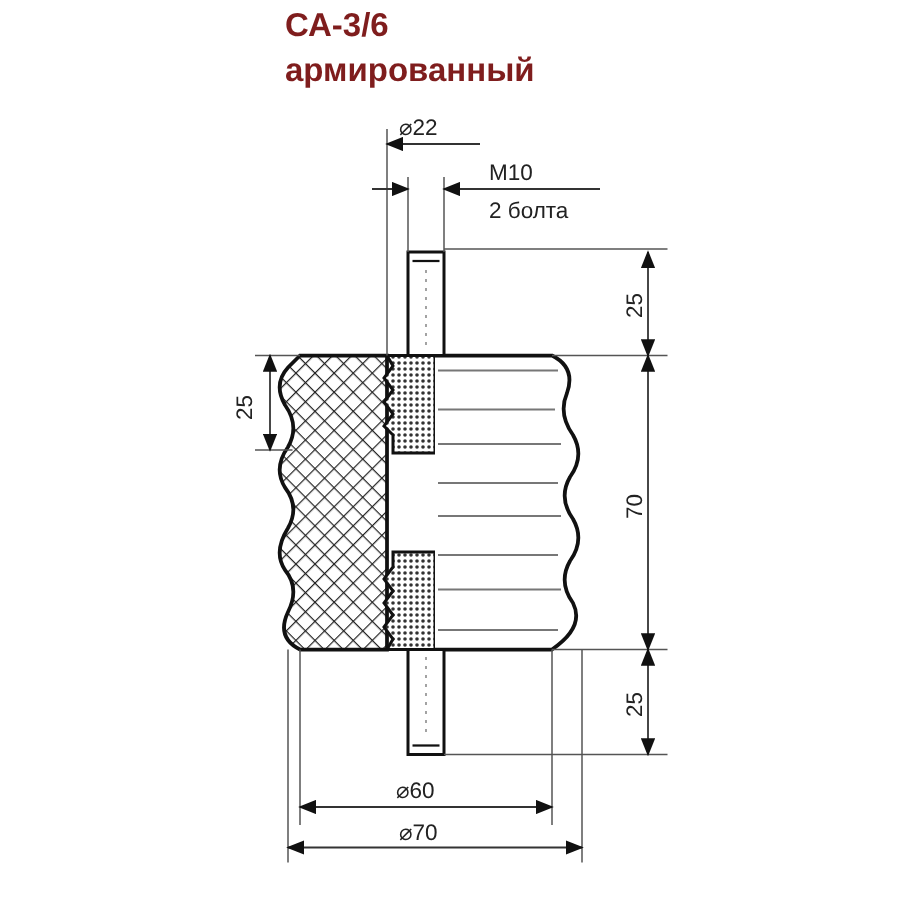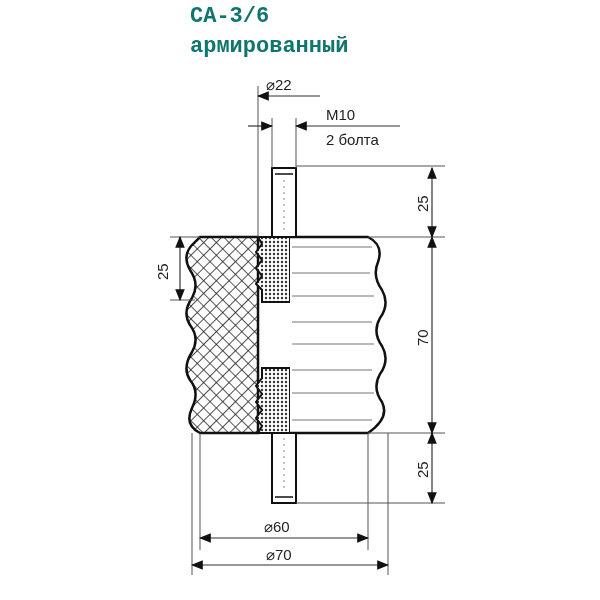--- a/index.html
+++ b/index.html
@@ -1,17 +1,17 @@
 <!DOCTYPE html>
 <html><head>
 <meta charset="utf-8">
 <style>
   html,body{margin:0;padding:0;background:#ffffff;}
   body{width:600px;height:600px;position:relative;overflow:hidden;font-family:"Liberation Sans",sans-serif;}
-  .title{position:absolute;left:190px;font-weight:bold;color:#0f766e;font-size:22px;line-height:1;font-family:Liberation Mono, monospace;}
+  .title{position:absolute;left:190px;font-weight:bold;color:#7f1d1d;font-size:22px;line-height:1;}
   #t1{top:6px;}
   #t2{top:36px;}
   svg{position:absolute;left:0;top:0;}
   .dimtxt{font-family:"Liberation Sans",sans-serif;font-size:15px;fill:#222;}
 </style>
 </head>
 <body>
 
 <div class="title" id="t1">СА-3/6</div>
 <div class="title" id="t2">армированный</div>

